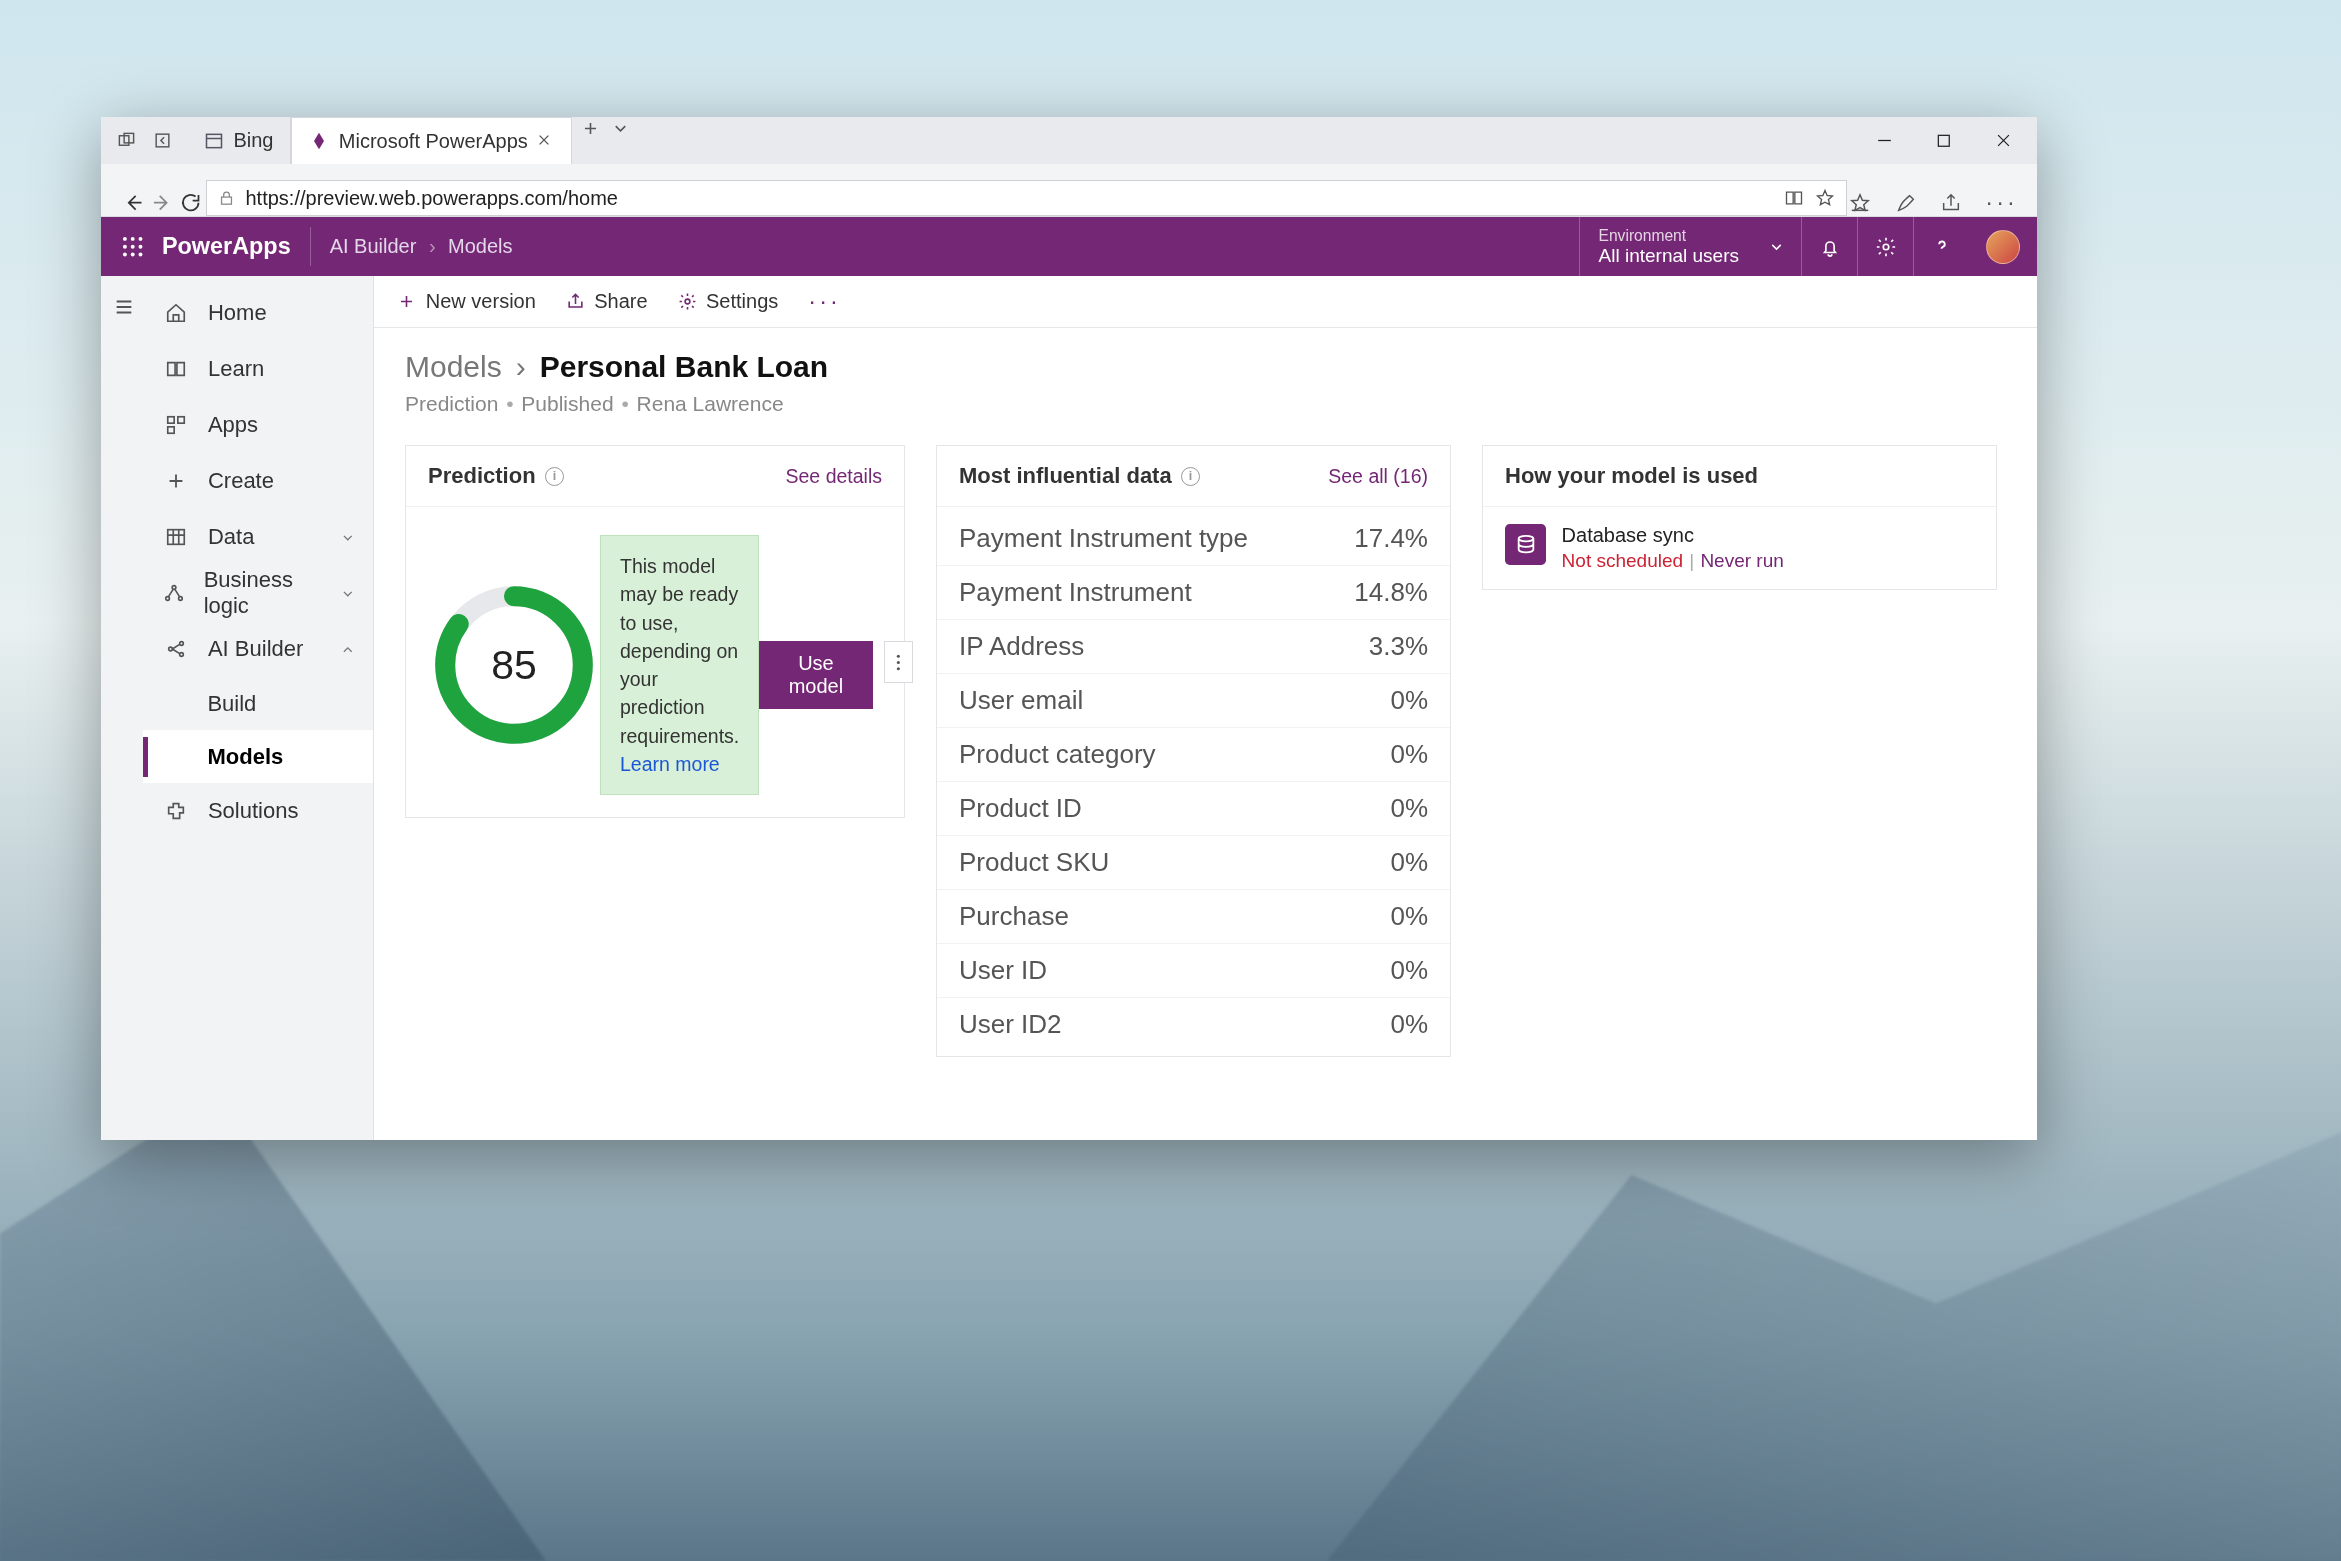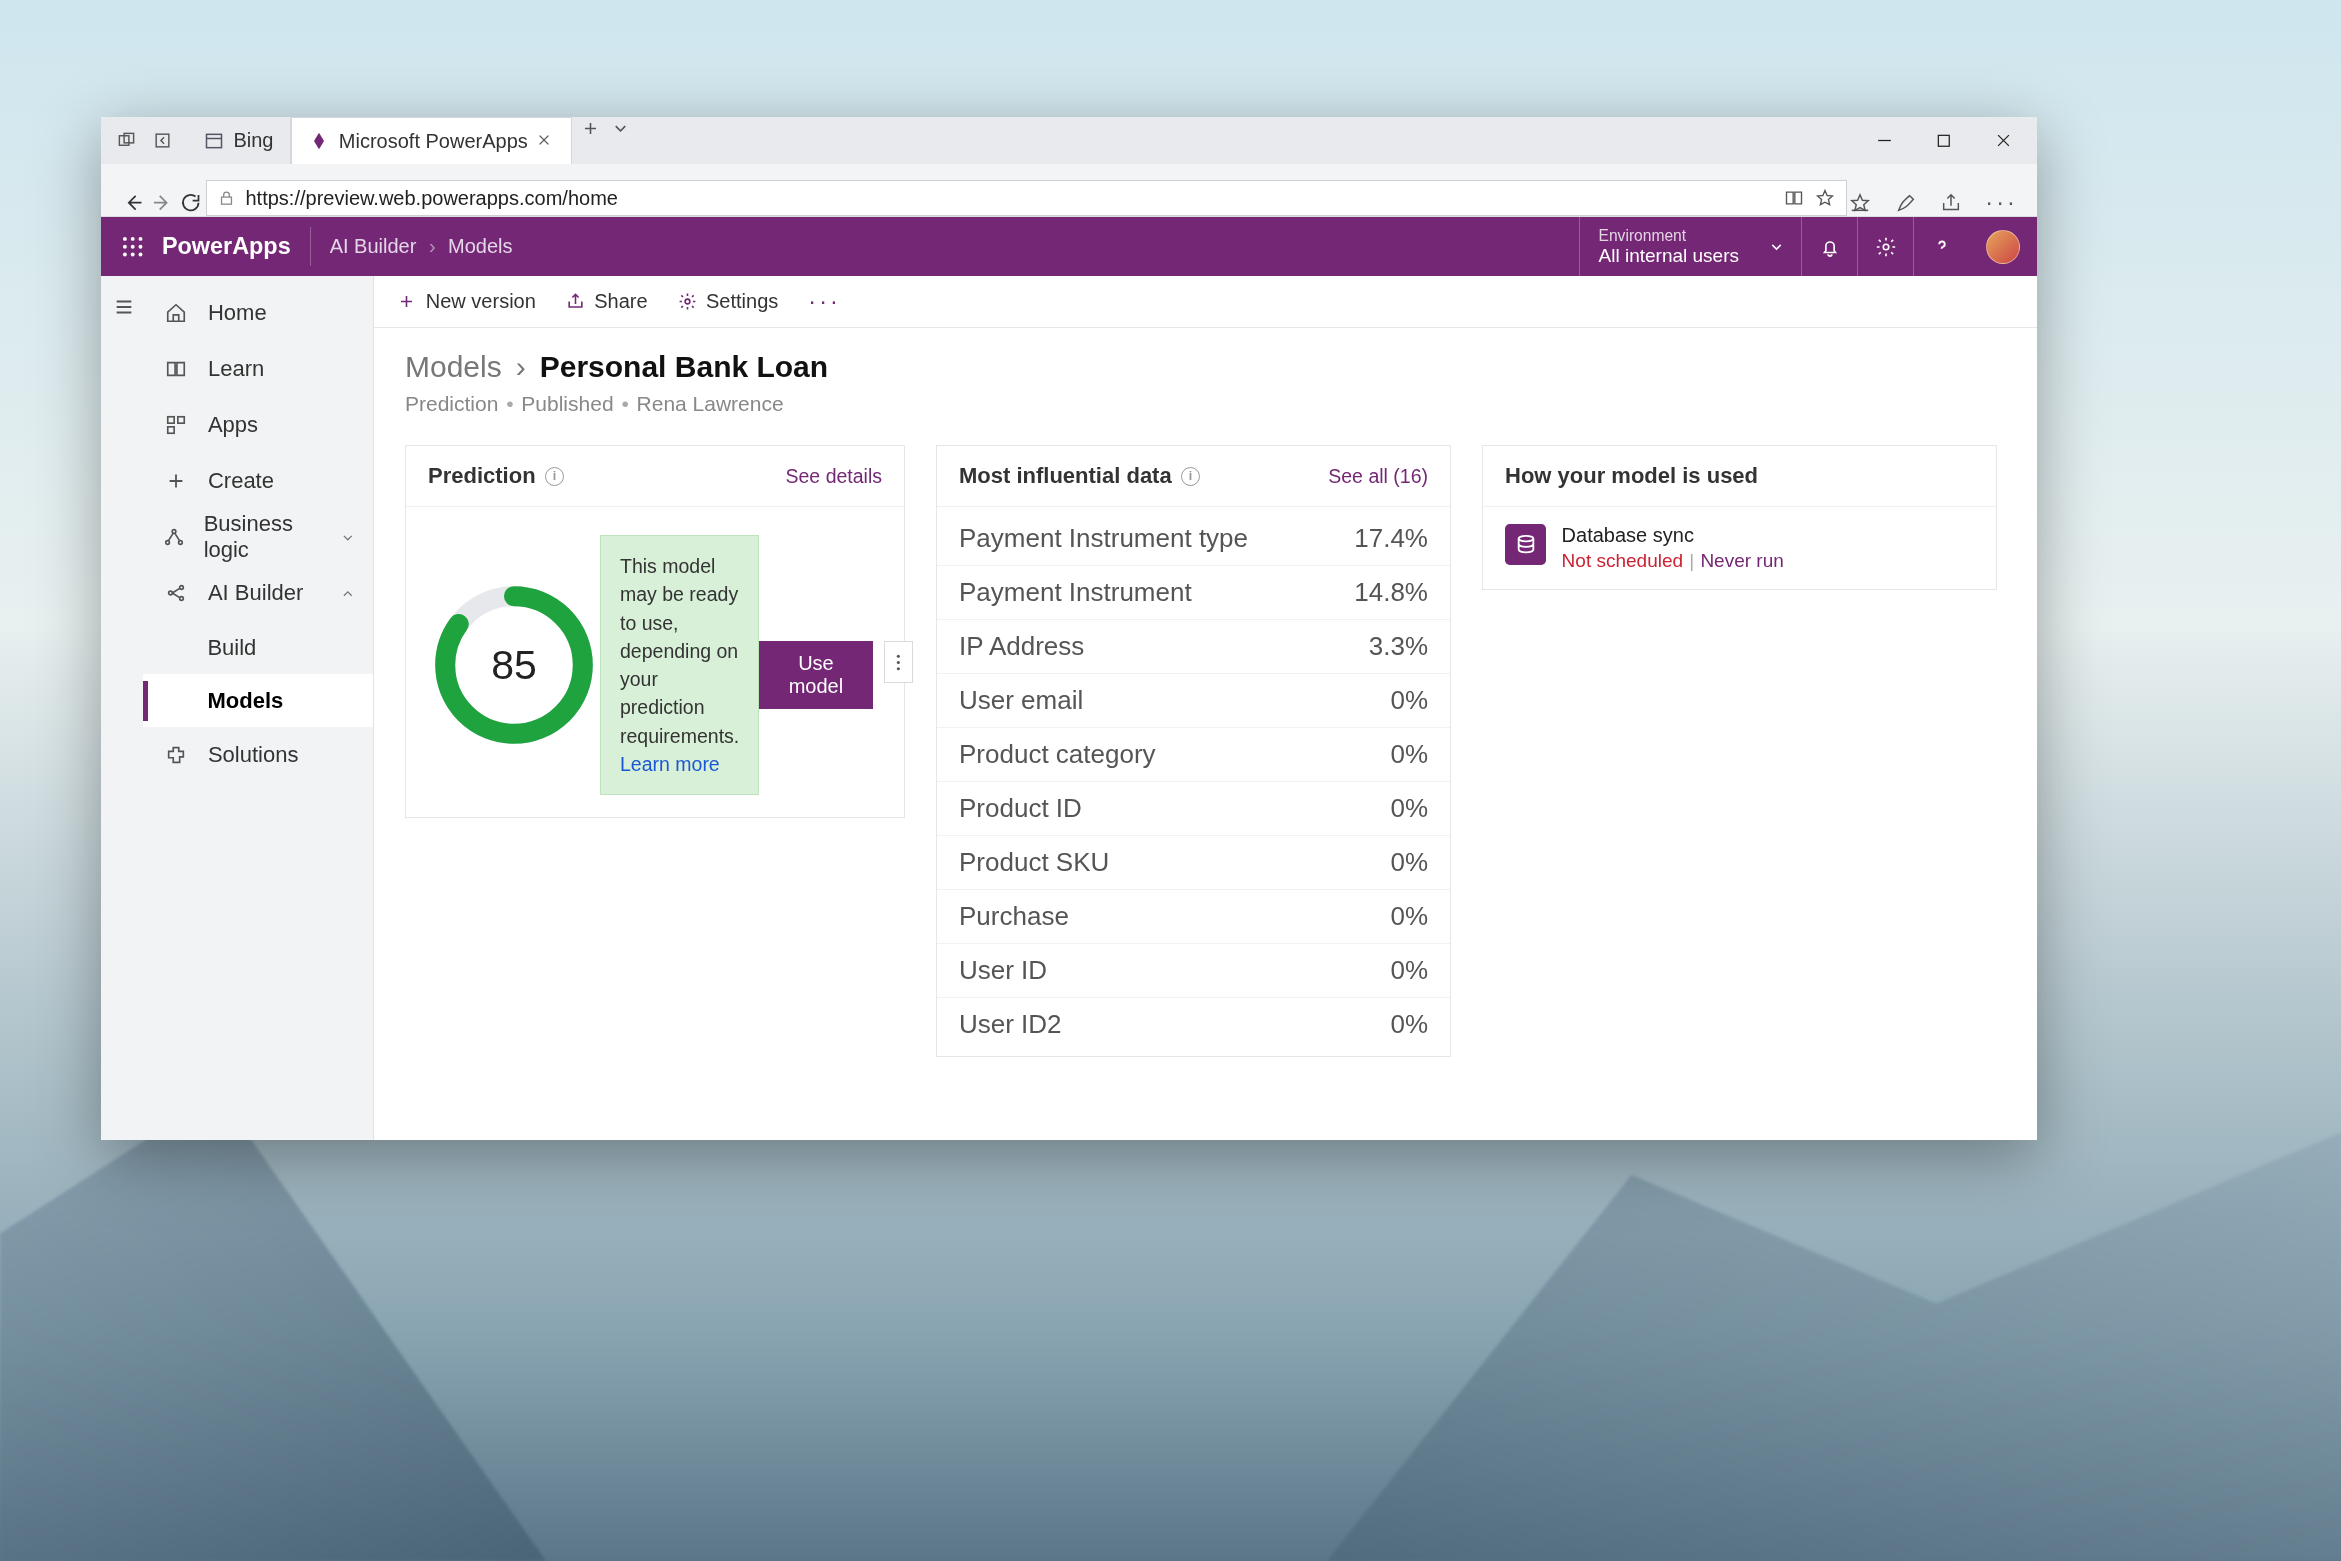--- a/index.html
+++ b/index.html
@@ -333,20 +333,34 @@
             </span>
             <span>Apps</span>
           </div>
           <div class="nav-item">
             <span class="ni-ico">
               <svg width="22" height="22" viewBox="0 0 24 24" stroke="#555" stroke-width="2">
                 <path d="M12 5v14M5 12h14"></path>
               </svg>
             </span>
             <span>Create</span>
+          </div>
+          <div class="nav-item">
+            <span class="ni-ico">
+              <svg width="22" height="22" viewBox="0 0 24 24" fill="none" stroke="#555" stroke-width="1.8">
+                <rect x="3" y="4" width="18" height="16"></rect>
+                <path d="M3 10h18M9 4v16M15 4v16"></path>
+              </svg>
+            </span>
+            <span>Data</span>
+            <span class="ni-chev">
+              <svg width="15.6" height="15.6" viewBox="0 0 24 24" fill="none" stroke="#777" stroke-width="2">
+                <path d="M6 9l6 6 6-6"></path>
+              </svg>
+            </span>
           </div>
           <div class="nav-item">
             <span class="ni-ico">
               <svg width="22" height="22" viewBox="0 0 24 24" fill="none" stroke="#555" stroke-width="1.8">
                 <circle cx="5" cy="18" r="2"></circle>
                 <circle cx="12" cy="6" r="2"></circle>
                 <circle cx="19" cy="18" r="2"></circle>
                 <path d="M6 16l5-8M13 8l5 8"></path>
               </svg>
             </span>

